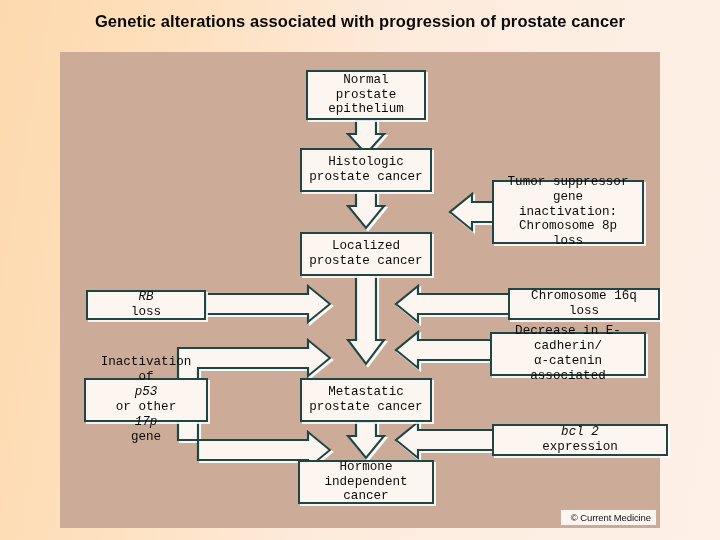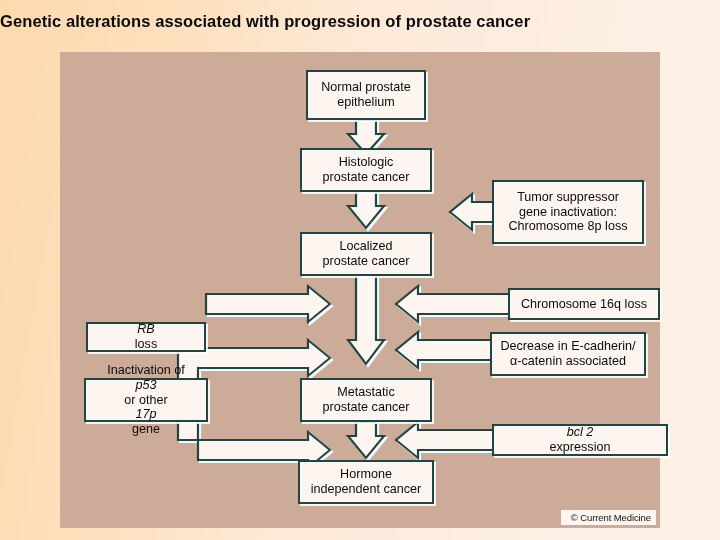--- a/index.html
+++ b/index.html
@@ -20,20 +20,21 @@
         #fdf0e6 100%);
     position: relative;
   }
 
   
   #slide-title {
     position: absolute;
     left: 0;
     top: 12px;
     width: 720px;
+    text-align: center;
     font-size: 16.5px;
     font-weight: bold;
     color: #0a0a0a;
     letter-spacing: 0.1px;
     white-space: nowrap;
   }
 
   
   #diagram-panel {
     position: absolute;
@@ -62,21 +63,21 @@
     box-shadow: 2px 2px 0 rgba(255,255,255,0.85);
     display: flex;
     align-items: center;
     justify-content: center;
     text-align: center;
     color: #0b0b0b;
     font-size: 12.6px;
     line-height: 1.18;
     padding: 2px 6px;
   }
-  .node span { display: block; }
+  .node span { display: block; font-family: Liberation Mono, monospace; }
   .node .it { font-style: italic; }
 
   
   #credit {
     position: absolute;
     right: 4px;
     bottom: 3px;
     background: #fdf6f0;
     color: #111;
     font-size: 9.5px;
@@ -181,21 +182,21 @@
       <span>α-catenin associated</span>
     </div>
   </div>
 
   <div class="node" style="left:432px; top:372px; width:176px; height:32px;">
     <div>
       <span><i class="it">bcl 2</i><span> expression</span></span>
     </div>
   </div>
 
-  <div class="node" style="left:26px; top:238px; width:120px; height:30px;margin-top:32px;">
+  <div class="node" style="left:26px; top:238px; width:120px; height:30px;">
     <div>
       <span><i class="it">RB</i><span> loss</span></span>
     </div>
   </div>
 
   <div class="node" style="left:24px; top:326px; width:124px; height:44px;">
     <div>
       <span><span>Inactivation of </span><i class="it">p53</i></span>
       <span><span>or other </span><i class="it">17p</i><span> gene</span></span>
     </div>

